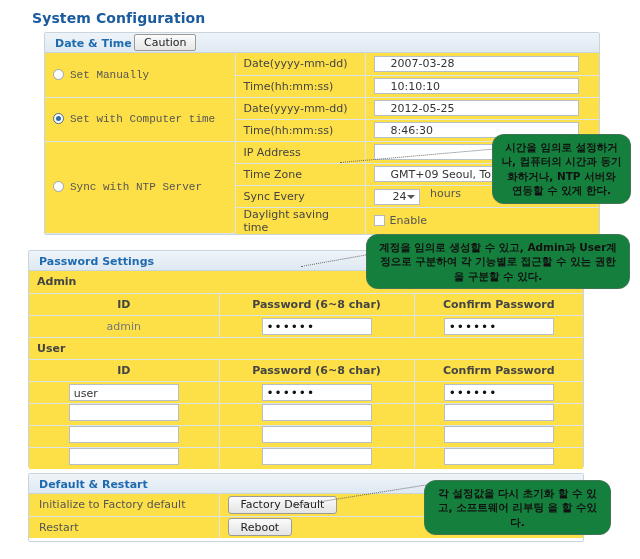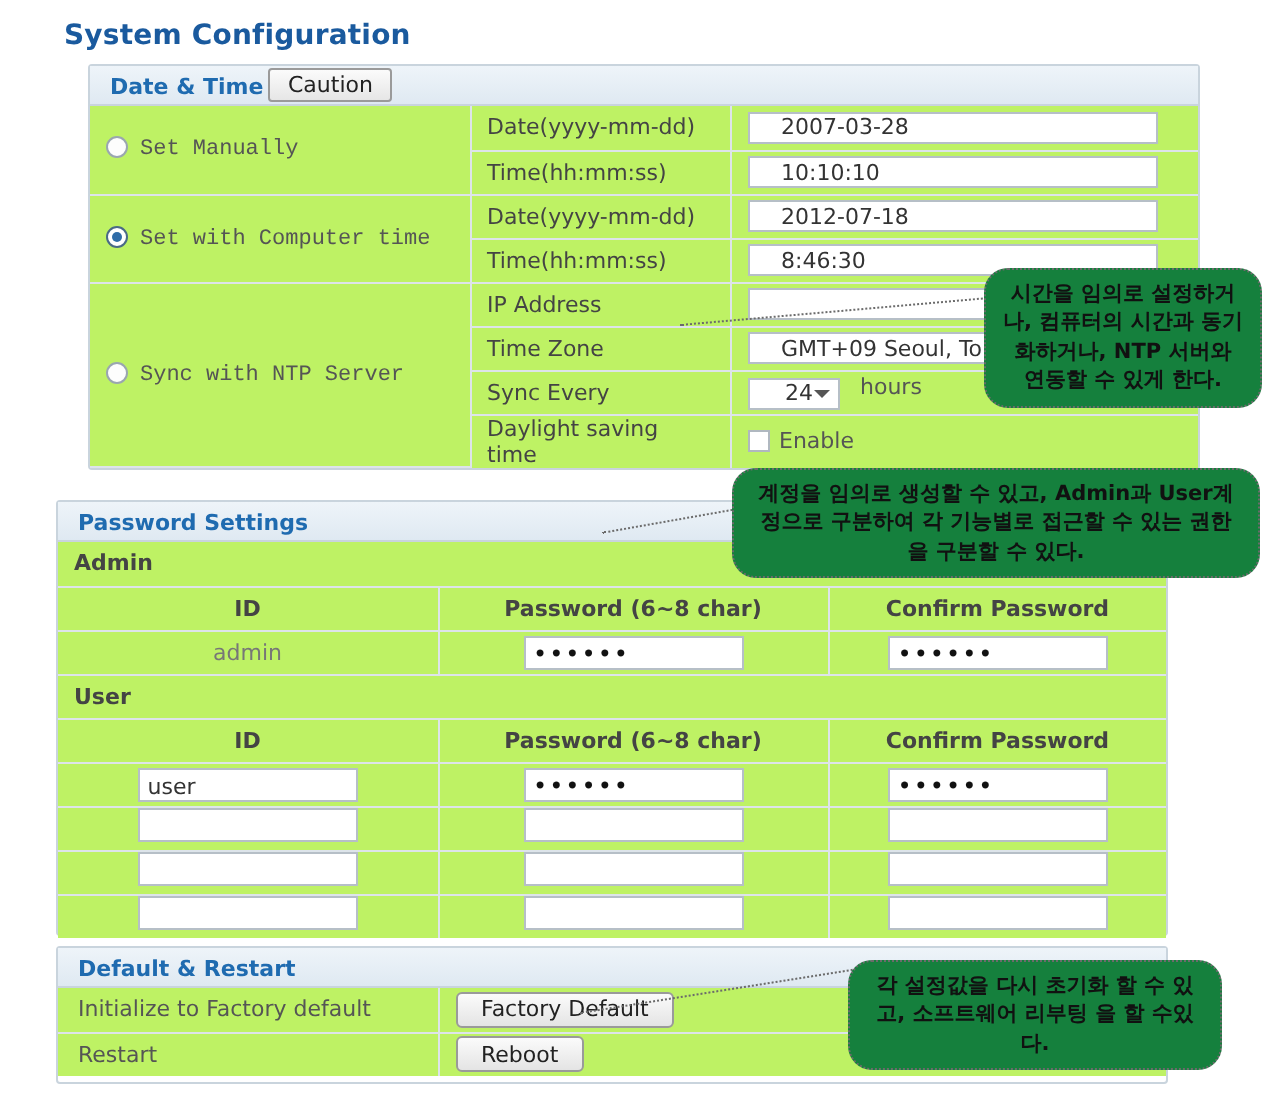--- a/index.html
+++ b/index.html
@@ -53,21 +53,21 @@
   
   table.grid { width:100%; border-collapse:collapse; }
   table.grid td {
     border-right:1px solid #dde4ea;
     border-bottom:1px solid #dde4ea;
     padding:0 8px;
     height:22px;
     font-size:11px;
     color:#444;
     vertical-align:middle;
-    background:#bef264;
+    background:#fde047;
   }
   table.grid tr:last-child td { border-bottom:none; }
   table.grid td:last-child { border-right:none; }
 
   .c-mode { width:190px; text-align:left; padding-left:18px;font-family:Liberation Mono, monospace; }
   .c-label { width:130px; }
   .c-val { }
 
   .radio {
     display:inline-block; width:11px; height:11px; border-radius:50%;
@@ -200,21 +200,21 @@
           <div class="txt">10:10:10</div>
         </td>
       </tr>
 
       <tr>
         <td class="c-mode" rowspan="2">
           <span class="radio on"></span><span class="radio-label">Set with Computer time</span>
         </td>
         <td class="c-label">Date(yyyy-mm-dd)</td>
         <td class="c-val">
-          <div class="txt">2012-07-18</div>
+          <div class="txt">2012-05-25</div>
         </td>
       </tr>
       <tr>
         <td class="c-label">Time(hh:mm:ss)</td>
         <td class="c-val">
           <div class="txt">8:46:30</div>
         </td>
       </tr>
 
       <tr>

